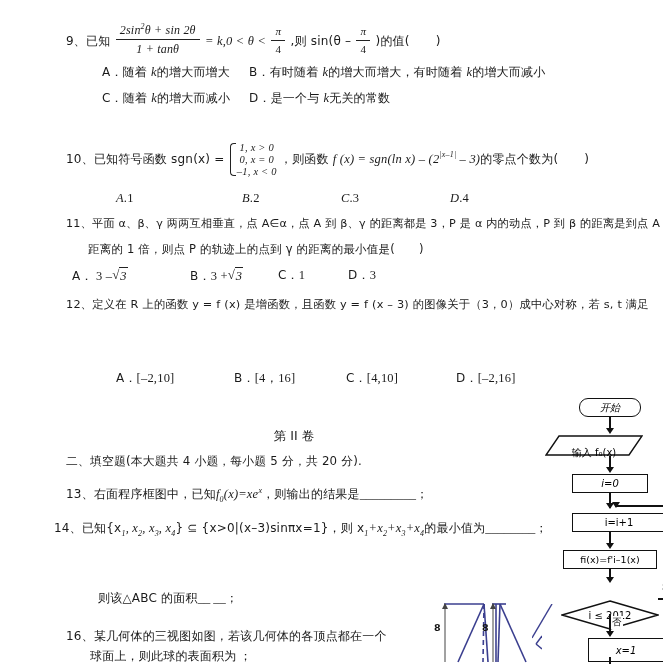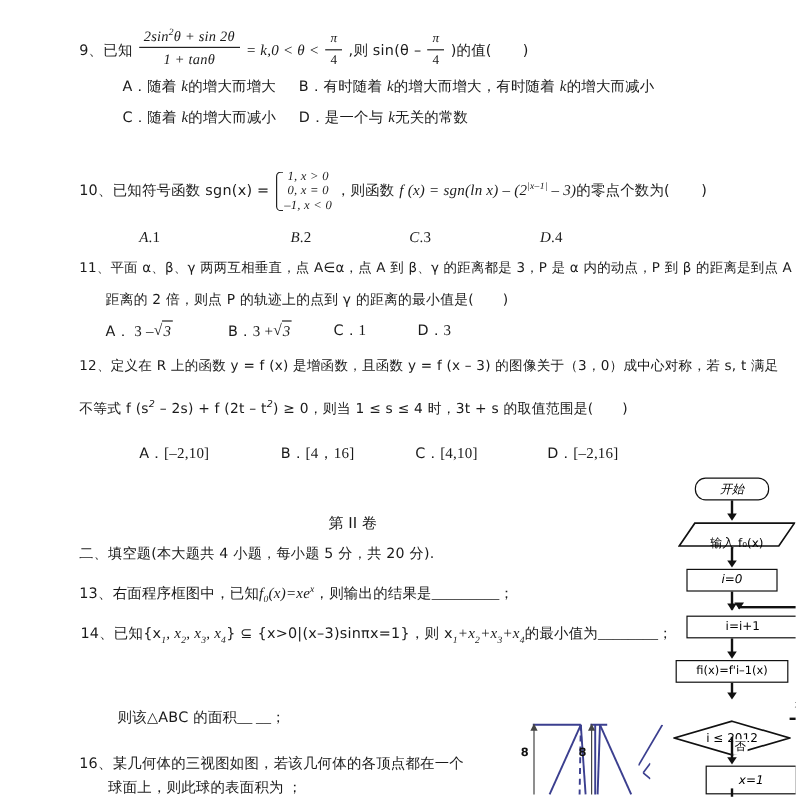--- a/index.html
+++ b/index.html
@@ -217,42 +217,39 @@
     <span class="mi">C</span><span>.3</span>
   </div>
   <div class="qline" style="left:406px; top:190px;">
     <span class="mi">D</span><span>.4</span>
   </div>
 
   <div class="qline cn" style="left:22px; top:216px; font-size:11.2px;">
     <span>11、</span><span>平面 α、β、γ 两两互相垂直，点 A∈α，点 A 到 β、γ 的距离都是 3，P 是 α 内的动点，P 到 β 的距离是到点 A</span>
   </div>
   <div class="qline cn" style="left:44px; top:242px; font-size:11.5px;">
-    <span>距离的 2 倍，则点 P 的轨迹上的点到 γ 的距离的最小值是(</span><span style="display:inline-block;width:24px"></span><span>)</span>
-  </div>
-
-  <div class="qline" style="left:44px; top:267px;text-align:right;">
+    <span>距离的 1 倍，则点 P 的轨迹上的点到 γ 的距离的最小值是(</span><span style="display:inline-block;width:24px"></span><span>)</span>
+  </div>
+
+  <div class="qline" style="left:28px; top:267px;text-align:right;">
     <span class="cn">A．</span>&nbsp;<span>3 –</span><span class="rad"><span class="radicand">3</span></span>
   </div>
   <div class="qline" style="left:146px; top:267px;">
     <span class="cn">B．</span><span>3 +</span><span class="rad"><span class="radicand">3</span></span>
   </div>
   <div class="qline" style="left:234px; top:267px;">
     <span class="cn">C．</span><span>1</span>
   </div>
   <div class="qline" style="left:304px; top:267px;">
     <span class="cn">D．</span><span>3</span>
   </div>
 
   <div class="qline cn" style="left:22px; top:297px; font-size:11.3px;">
     <span>12、</span><span>定义在 R 上的函数 y = f (x) 是增函数，且函数 y = f (x – 3) 的图像关于（3，0）成中心对称，若 s, t 满足</span>
   </div>
-  <div class="qline cn" style="left:22px; top:332px; font-size:11.5px;">
-    <span>不等式 f (s</span><sup class="ex">2</sup><span> – 2s) + f (2t – t</span><sup class="ex">2</sup><span>) ≥ 0，则当 1 ≤ s ≤ 4 时，3t + s 的取值范围是(</span><span style="display:inline-block;width:24px"></span><span>)</span>
-  </div>
 
   <div class="qline" style="left:72px; top:370px;">
     <span class="cn">A．</span><span>[–2,10]</span>
   </div>
   <div class="qline" style="left:190px; top:370px;">
     <span class="cn">B．</span><span>[4，16]</span>
   </div>
   <div class="qline" style="left:302px; top:370px;">
     <span class="cn">C．</span><span>[4,10]</span>
   </div>
@@ -261,42 +258,42 @@
   </div>
 
   <div class="center-title" style="top:428px; width:500px; left:0;">第 II 卷</div>
 
   <div class="qline cn" style="left:22px; top:454px; font-size:11.8px;">二、填空题(本大题共 4 小题，每小题 5 分，共 20 分).</div>
 
   <div class="qline" style="left:22px; top:486px;">
     <span class="cn">13、</span><span class="cn">右面程序框图中，已知</span><span class="mi">f</span><sub class="ix">0</sub><span class="mi">(x)=xe</span><sup class="ex">x</sup><span class="cn">，则输出的结果是</span><span class="blank">_________</span><span class="cn">；</span>
   </div>
 
-  <div class="qline" style="left:23px; top:520px;">
+  <div class="qline" style="left:10px; top:520px;">
     <span class="cn">14、</span><span class="cn">已知{x</span><sub class="ix">1</sub><span class="mi">, x</span><sub class="ix">2</sub><span class="mi">, x</span><sub class="ix">3</sub><span class="mi">, x</span><sub class="ix">4</sub><span class="cn">} ⊆ {x&gt;0|(x–3)sinπx=1}，则 x</span><sub class="ix">1</sub><span class="mi">+x</span><sub class="ix">2</sub><span class="mi">+x</span><sub class="ix">3</sub><span class="mi">+x</span><sub class="ix">4</sub><span class="cn">的最小值为</span><span class="blank">________</span><span class="cn">；</span>
   </div>
 
   <div class="qline" style="left:54px; top:590px;">
     <span class="cn">则该△ABC 的面积</span><span class="blank">__      __</span><span class="cn">；</span>
   </div>
 
   <div class="qline" style="left:22px; top:628px;">
     <span class="cn">16、</span><span class="cn">某几何体的三视图如图，若该几何体的各顶点都在一个</span>
   </div>
   <div class="qline" style="left:46px; top:648px;">
     <span class="cn">球面上，则此球的表面积为</span><span class="blank">         </span><span class="cn">；</span>
   </div>
 
   <div class="flow">
 
     <div class="fnode term" style="left:38px; top:0px; width:62px; height:19px;">开始</div>
     <div class="farrow fv" style="left:68px; top:19px; height:13px;"></div>
     <div class="ahead" style="left:65px; top:30px;"></div>
 
-    <div class="io-wrap" style="left:24px; top:37px; width:98px; height:36px;">
+    <div class="io-wrap" style="left:4px; top:37px; width:98px; height:36px;">
       <svg width="98" height="21" viewBox="0 0 98 21">
         <polygon points="14,1 97,1 84,20 1,20" fill="#fff" stroke="#111" stroke-width="1.4"></polygon>
       </svg>
       <div class="dec-label" style="font-size:10px;">输入 f₀(x)</div>
     </div>
     <div class="farrow fv" style="left:68px; top:58px; height:13px;"></div>
     <div class="ahead" style="left:65px; top:69px;"></div>
 
     <div class="fnode proc" style="left:31px; top:76px; width:76px; height:19px; font-style:italic;">i=0</div>
     <div class="farrow fv" style="left:68px; top:95px; height:15px;"></div>

